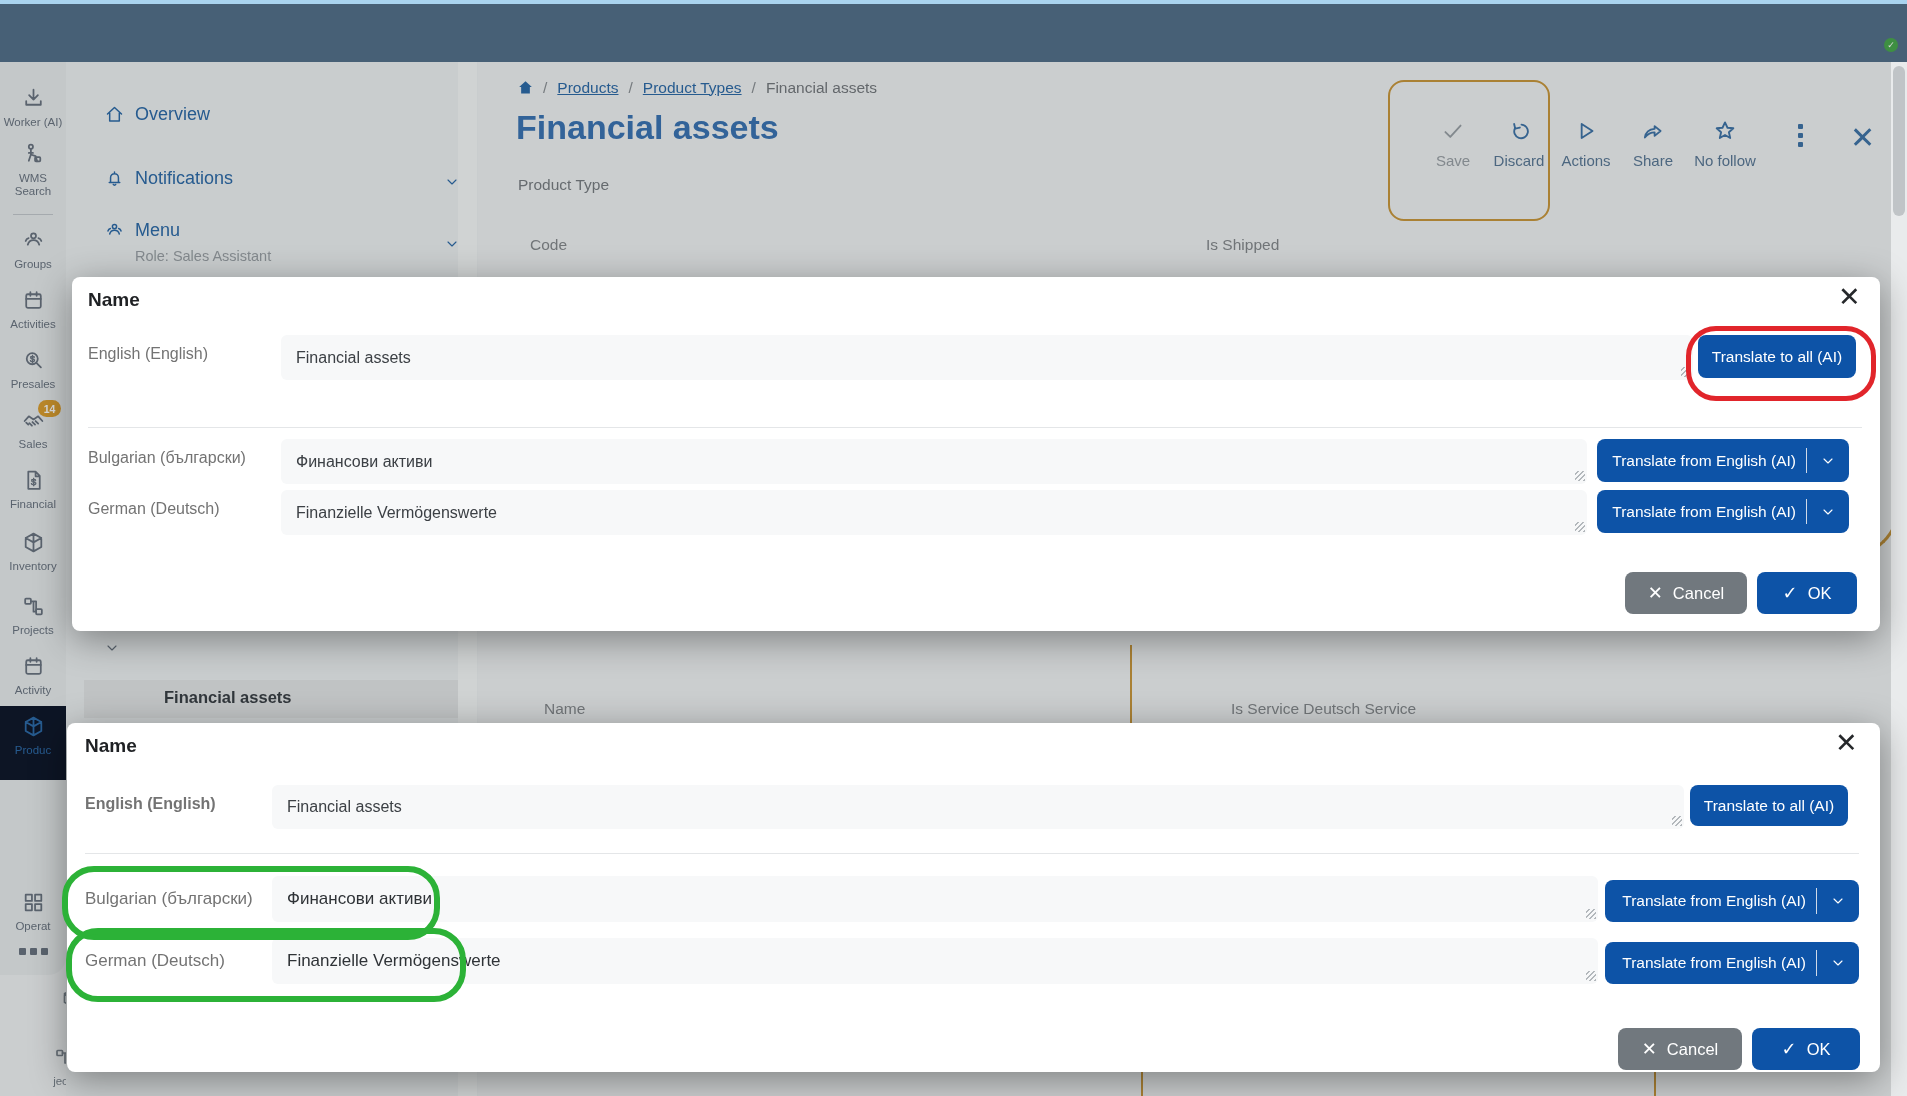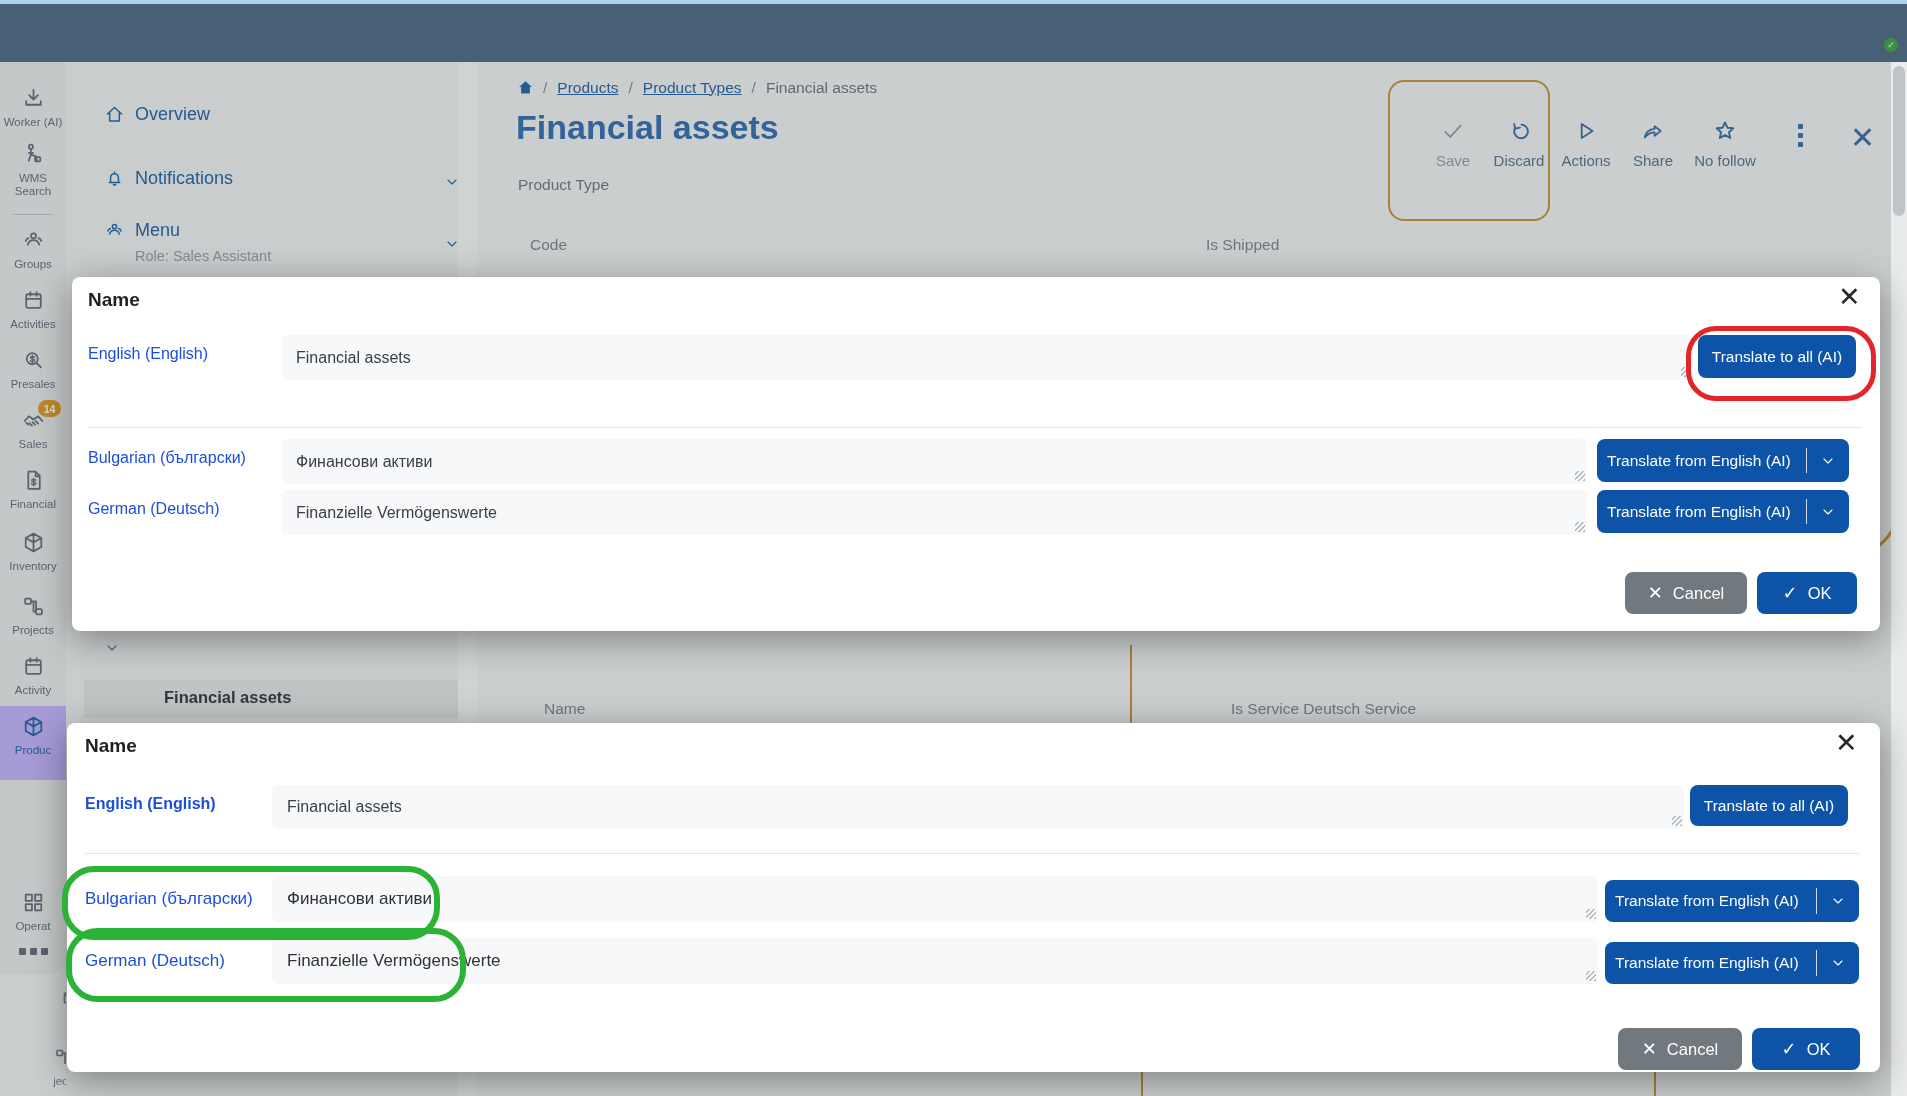--- a/index.html
+++ b/index.html
@@ -22,21 +22,21 @@
   #avatar{left:1856px;top:10px;width:42px;height:42px;border-radius:50%;background:#3d9970;overflow:hidden;}
   #avhead{position:absolute;left:8px;top:6px;width:26px;height:30px;border-radius:45%;background:#e8c43a;}
   #aveye{position:absolute;left:20px;top:12px;width:7px;height:7px;border-radius:50%;background:#fff;}
   #aveye2{position:absolute;left:28px;top:12px;width:6px;height:6px;border-radius:50%;background:#fff;}
   #avbadge{left:1884px;top:38px;width:14px;height:14px;border-radius:50%;background:#49a84c;color:#fff;font-size:9px;display:flex;align-items:center;justify-content:center;z-index:3;}
   
   #rail{left:0;top:62px;width:66px;height:913px;background:#e8ebed;border-bottom-right-radius:18px;z-index:2;}
   .rail-item{position:absolute;left:0;width:66px;text-align:center;color:#6a7480;}
   .rail-item svg{width:25px;height:25px;stroke:#6a7480;}
   .rlbl{font-size:11.5px;line-height:13px;margin-top:1px;color:#6a7480;}
-  .rail-active{background:#c4b5fd;}
+  .rail-active{background:#0f172a;}
   .rail-active svg{stroke:#2d6aa8;}
   .rail-active .rlbl{color:#2d6aa8;white-space:nowrap;overflow:hidden;}
   #raildiv{left:13px;top:214px;width:40px;height:1px;background:#c3c8cc;}
   #salesbadge{left:38px;top:400px;width:23px;height:17px;border-radius:9px;background:#dd9f2f;color:#fff;font-size:10.5px;font-weight:bold;display:flex;align-items:center;justify-content:center;z-index:3;}
   .dots3{display:flex;gap:4px;justify-content:center;}
   .dots3 i{width:7px;height:7px;background:#6a7480;border-radius:1px;}
   .ghost{position:absolute;text-align:center;color:#7a838c;z-index:1;}
   .ghost svg{width:24px;height:24px;stroke:#7a838c;}
   .ghost .rlbl{color:#7a838c;}
   
@@ -73,28 +73,28 @@
   .oframe{position:absolute;border:2px solid #c9973c;pointer-events:none;z-index:3;}
   
   #pgscroll{left:1891px;top:62px;width:16px;height:1034px;background:#e9ebec;z-index:11;}
   #pgthumb{left:1893px;top:66px;width:12px;height:150px;background:#c0c4c7;border-radius:6px;z-index:12;}
   
   #dim{left:0;top:0;width:1907px;height:1096px;background:rgba(8,10,12,0.155);z-index:10;pointer-events:none;}
   
   .modal{position:absolute;background:#fff;border-radius:8px;box-shadow:0 8px 36px rgba(0,0,0,.38);z-index:20;}
   .mtitle{position:absolute;font-size:19px;font-weight:bold;color:#1f2124;}
   .mclose{position:absolute;font-size:27px;color:#26282b;font-weight:300;line-height:24px;}
-  .rowlbl{position:absolute;color:#1d4ed8;font-size:16px;}
+  .rowlbl{position:absolute;color:#737373;font-size:16px;}
   .tinput{position:absolute;background:#f7f8f9;border-radius:6px;display:flex;align-items:center;}
   .tinput span{padding-left:15px;font-size:16px;color:#3c4045;}
   .grip{position:absolute;width:10px;height:10px;background:
     repeating-linear-gradient(135deg,transparent 0 2px,#b3b8bc 2px 3.5px);}
   .btn-blue{position:absolute;background:#0d53a7;border-radius:8px;color:#fff;font-size:15.5px;display:flex;align-items:center;justify-content:center;}
   .sbtn{position:absolute;background:#0d53a7;border-radius:8px;color:#fff;font-size:15.5px;display:flex;align-items:center;}
-  .sbmain{flex:1;text-align:left;padding:0 10px;}
+  .sbmain{flex:1;text-align:right;padding:0 10px;}
   .sbdiv{width:1px;height:60%;background:#cfd9e8;}
   .sbchev{width:42px;display:flex;align-items:center;justify-content:center;}
   .sbchev svg{width:16px;height:16px;stroke:#fff;}
   .mdivider{position:absolute;height:1px;background:#e4e6e8;}
   .btn-cancel{position:absolute;background:#71787e;border-radius:8px;color:#fff;font-size:16.5px;display:flex;align-items:center;justify-content:center;gap:10px;}
   .btn-ok{position:absolute;background:#0d53a7;border-radius:8px;color:#fff;font-size:16.5px;display:flex;align-items:center;justify-content:center;gap:10px;}
   .bicon{font-size:18px;}
   
   .ring{position:absolute;pointer-events:none;z-index:30;}
   #redring{border:5px solid #e1252b;border-radius:30px;}

